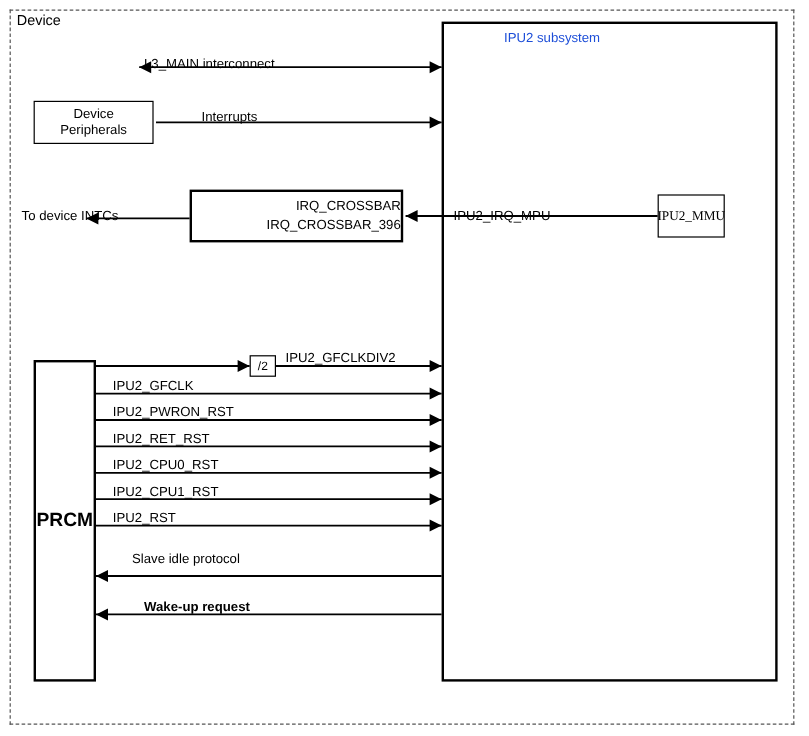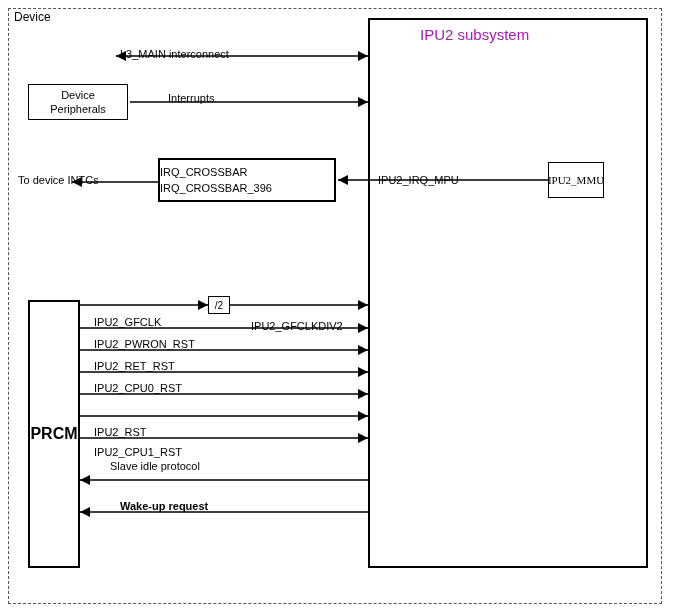--- a/index.html
+++ b/index.html
@@ -40,22 +40,22 @@
       top: 18px;
       left: 368px;
       width: 280px;
       height: 550px;
       border: 2px solid #000;
     }
     .ipu2-label {
       position: absolute;
       top: 26px;
       left: 420px;
-      font-size: 15px;
-      color: #a21caf;
+      font-size: 11px;
+      color: #1d4ed8;
     }
     
     .l3-label {
       position: absolute;
       top: 48px;
       left: 120px;
       font-size: 11px;
       color: #000;
     }
     
@@ -92,21 +92,21 @@
     
     .irq-crossbar-box {
       position: absolute;
       top: 158px;
       left: 158px;
       width: 178px;
       height: 44px;
       border: 2px solid #000;
       display: flex;
       flex-direction: column;
-      align-items: flex-start;
+      align-items: flex-end;
       justify-content: center;
       font-size: 11px;
       line-height: 1.5;
     }
     
     .ipu2-irq-mpu-label {
       position: absolute;
       top: 174px;
       left: 378px;
       font-size: 11px;
@@ -199,31 +199,31 @@
   </div>
 
   <div class="prcm-box">
     <span>PRCM</span>
   </div>
 
   <div class="clk-div-box">
     <span>/2</span>
   </div>
 
-  <div class="signal-label" style="top:293px; left:251px;margin-top:27px;">IPU2_GFCLKDIV2</div>
+  <div class="signal-label" style="top:293px; left:238px;">IPU2_GFCLKDIV2</div>
 
   <div class="signal-label" style="top:316px; left:94px;">IPU2_GFCLK</div>
 
   <div class="signal-label" style="top:338px; left:94px;">IPU2_PWRON_RST</div>
 
   <div class="signal-label" style="top:360px; left:94px;">IPU2_RET_RST</div>
 
   <div class="signal-label" style="top:382px; left:94px;">IPU2_CPU0_RST</div>
 
-  <div class="signal-label" style="top:404px; left:94px;margin-top:42px;">IPU2_CPU1_RST</div>
+  <div class="signal-label" style="top:404px; left:94px;">IPU2_CPU1_RST</div>
 
   <div class="signal-label" style="top:426px; left:94px;">IPU2_RST</div>
 
   <div class="signal-label" style="top:460px; left:110px;">Slave idle protocol</div>
 
   <div class="signal-label" style="top:500px; left:120px;font-weight:bold;">Wake-up request</div>
 
   <div class="l3-label">L3_MAIN interconnect</div>
 
   <svg class="arrows">

